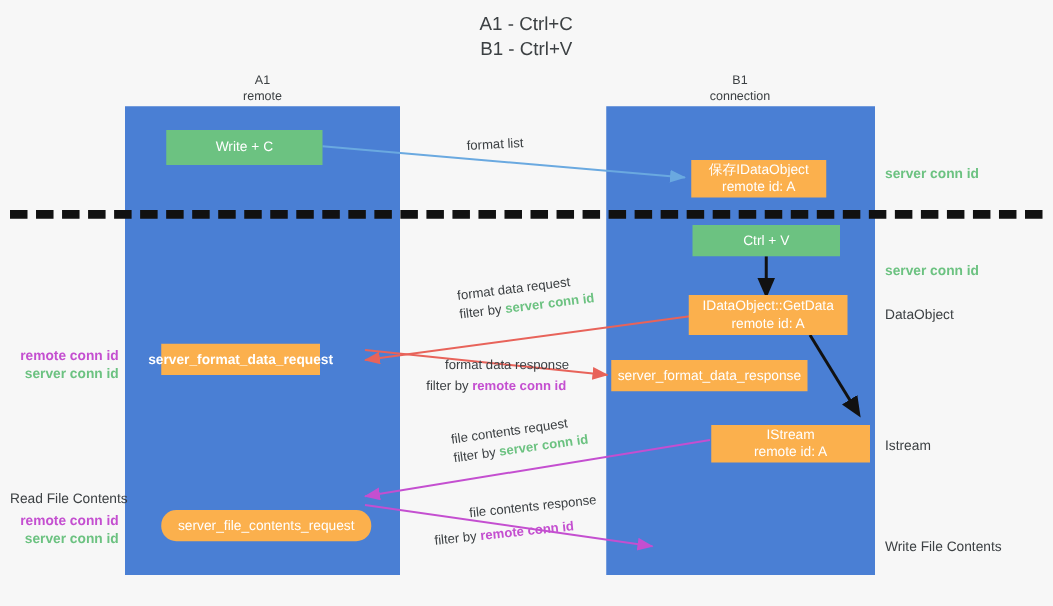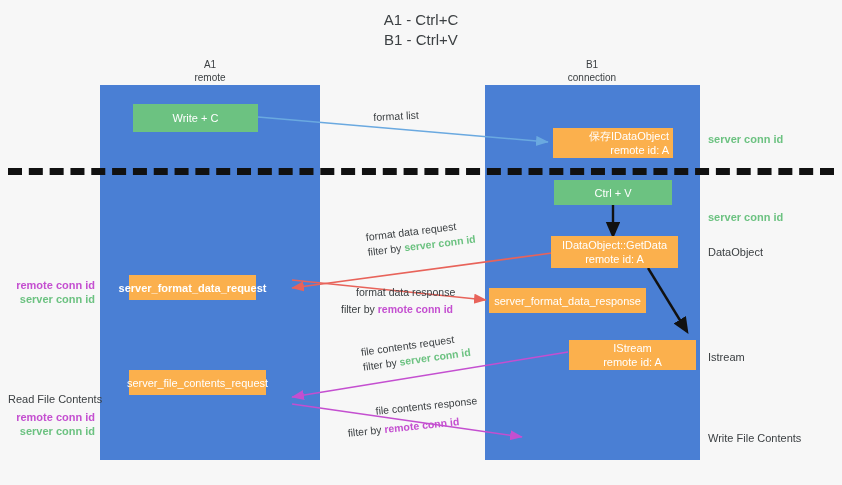--- a/index.html
+++ b/index.html
@@ -174,21 +174,21 @@
 
     <line x1="292" y1="404" x2="522" y2="437" stroke="#c44fd0" stroke-width="1.6" marker-end="url(#ah-purple)"></line>
   </svg>
 
   <div class="dashed-sep"></div>
 
   <div class="node green" style="left:133px; top:104px; width:125px; height:28px;">
     <span>Write + C</span>
   </div>
 
-  <div class="node orange" style="left:553px; top:128px; width:120px; height:30px;align-items:flex-end;">
+  <div class="node orange" style="left:553px; top:128px; width:108px; height:30px;">
     <span>保存IDataObject</span>
     <span class="l2">remote id: A</span>
   </div>
 
   <div class="node green" style="left:554px; top:180px; width:118px; height:25px;">
     <span>Ctrl + V</span>
   </div>
 
   <div class="node orange" style="left:551px; top:236px; width:127px; height:32px;">
     <span>IDataObject::GetData</span>
@@ -201,21 +201,21 @@
 
   <div class="node orange" style="left:489px; top:288px; width:157px; height:25px;">
     <span>server_format_data_response</span>
   </div>
 
   <div class="node orange" style="left:569px; top:340px; width:127px; height:30px;">
     <span>IStream</span>
     <span class="l2">remote id: A</span>
   </div>
 
-  <div class="node orange" style="left:129px; top:370px; width:137px; height:25px;">
+  <div class="node orange" style="left:129px; top:408px; width:168px; height:25px;border-radius:12px;">
     <span>server_file_contents_request</span>
   </div>
 
 
   <div class="edge-label rot" style="left:373px; top:110px; transform: rotate(-3deg);">
     <span>format list</span>
   </div>
 
   <div class="edge-label rot" style="left:365px; top:230px; transform: rotate(-7deg);">
     <div>format data request</div>

